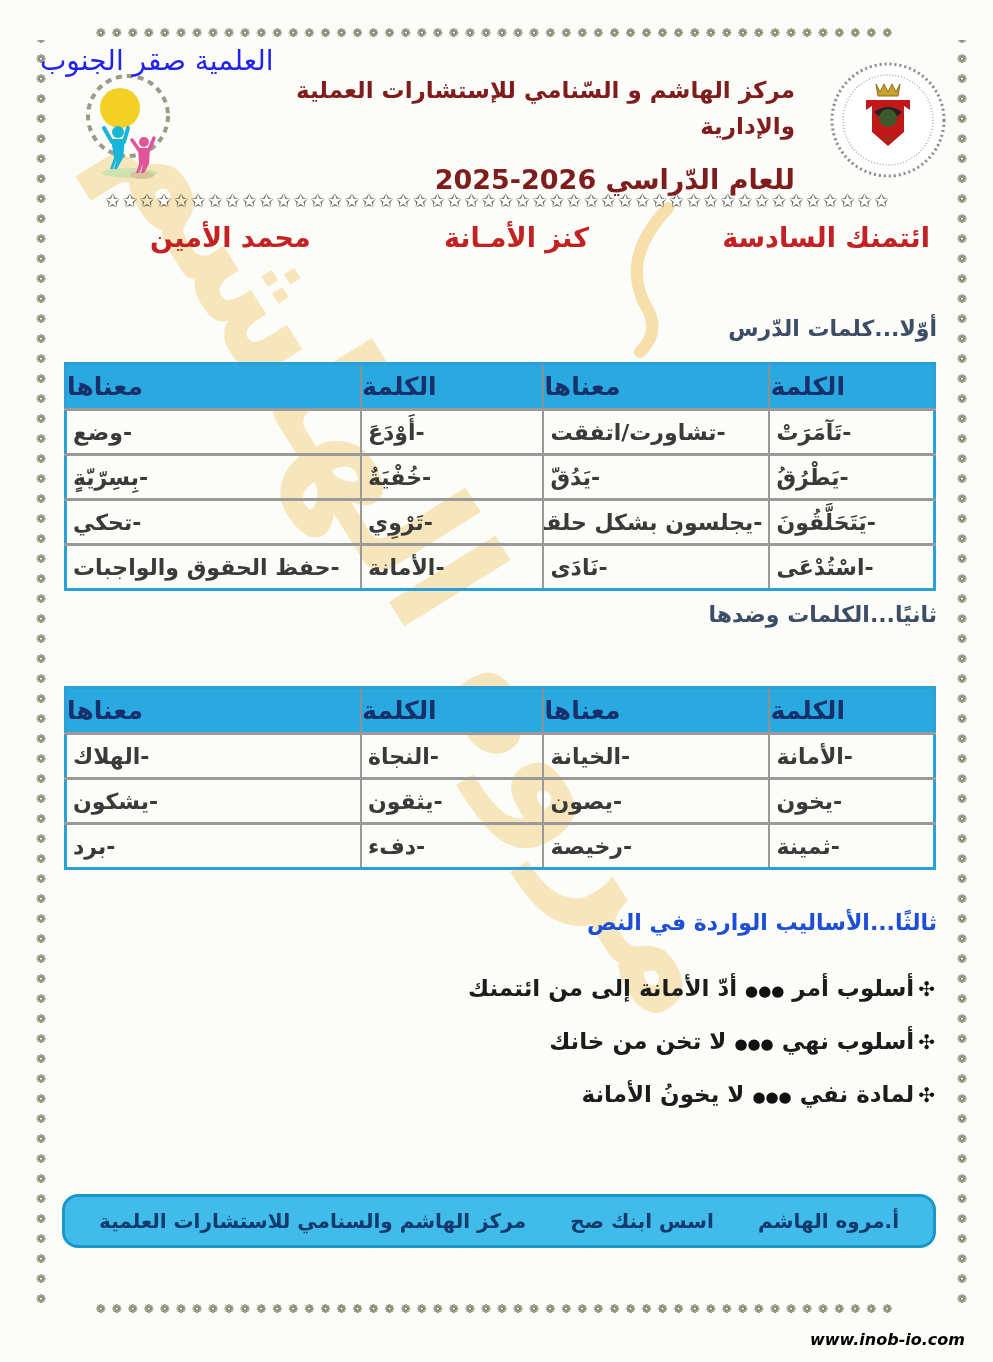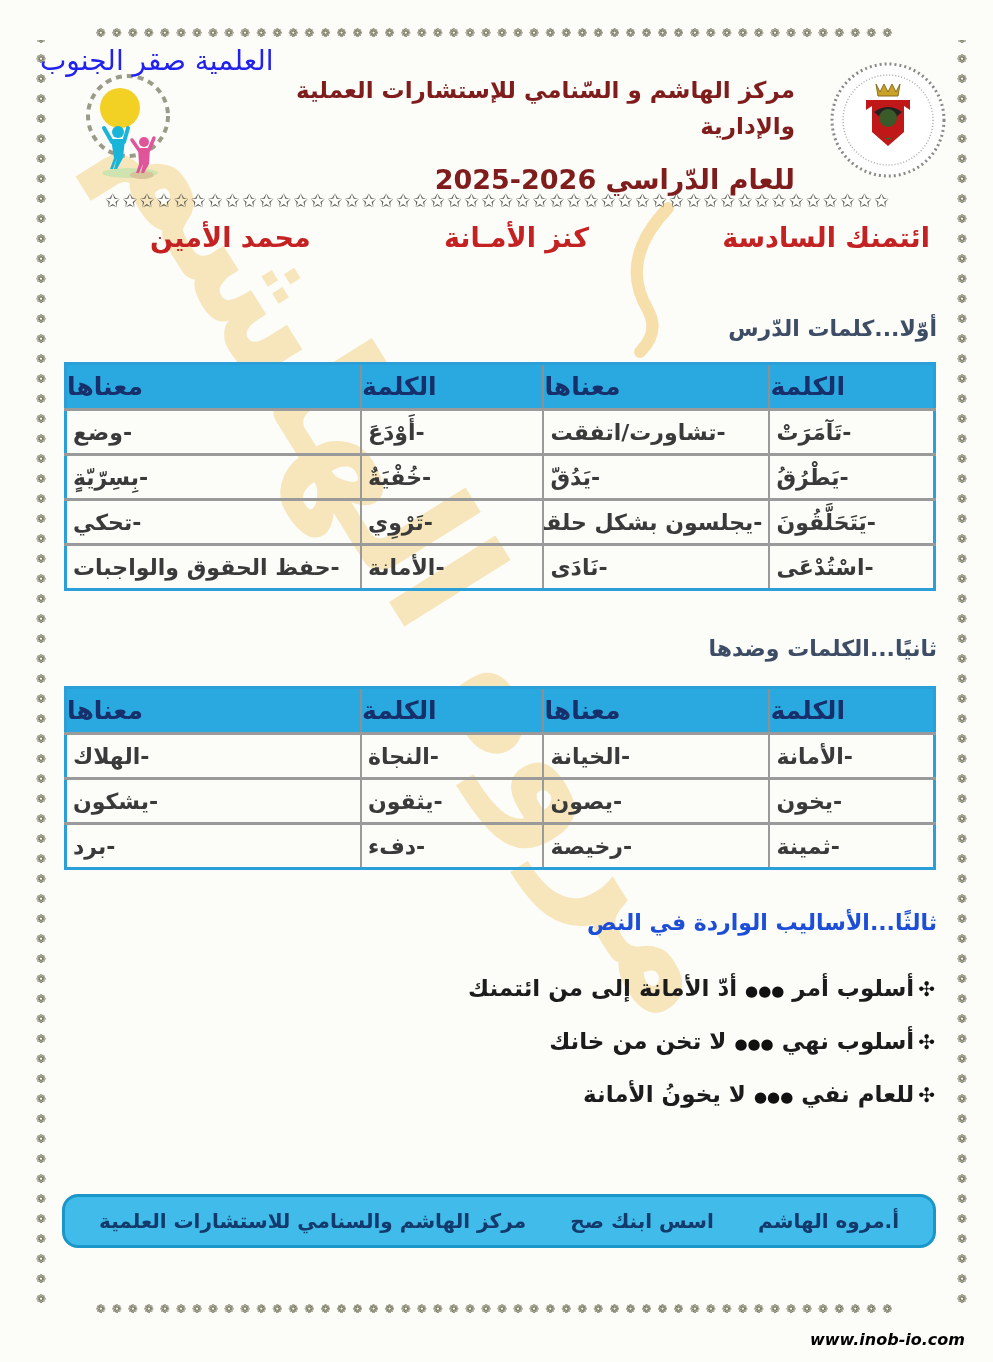--- a/index.html
+++ b/index.html
@@ -185,21 +185,21 @@
       </tr>
       <tr>
         <td>-اسْتُدْعَى</td>
         <td>-نَادَى</td>
         <td>-الأمانة</td>
         <td>-حفظ الحقوق والواجبات</td>
       </tr>
     </tbody>
   </table>
 
-  <div class="sec-heading" style="top:636px;text-align:center;">ثانيًا...الكلمات وضدها</div>
+  <div class="sec-heading" style="top:602px;text-align:center;">ثانيًا...الكلمات وضدها</div>
 
   <table class="wtable" style="top:686px;">
     <colgroup>
         <col class="c1">
         <col class="c2">
         <col class="c3">
         <col class="c4">
       </colgroup>
     <thead>
       <tr>
@@ -234,21 +234,21 @@
   <div class="sec-heading h3c" style="top:910px;">ثالثًا...الأساليب الواردة في النص</div>
 
   <div class="styles-list">
     <div class="style-item">
       <span class="marker">✣</span><span>أسلوب أمر</span><span class="dots">●●●</span><span>أدّ الأمانة إلى من ائتمنك</span>
     </div>
     <div class="style-item">
       <span class="marker">✣</span><span>أسلوب نهي</span><span class="dots">●●●</span><span>لا تخن من خانك</span>
     </div>
     <div class="style-item">
-      <span class="marker">✣</span><span>للعام نفي</span><span class="dots">●●●</span><span>لا يخونُ الأمانة</span>
+      <span class="marker">✣</span><span>لمادة نفي</span><span class="dots">●●●</span><span>لا يخونُ الأمانة</span>
     </div>
   </div>
 
   <div class="footer-bar">
     <span>أ.مروه الهاشم</span>
     <span>اسس ابنك صح</span>
     <span>مركز الهاشم والسنامي للاستشارات العلمية</span>
   </div>
 
   <div class="website">www.inob-io.com</div>

